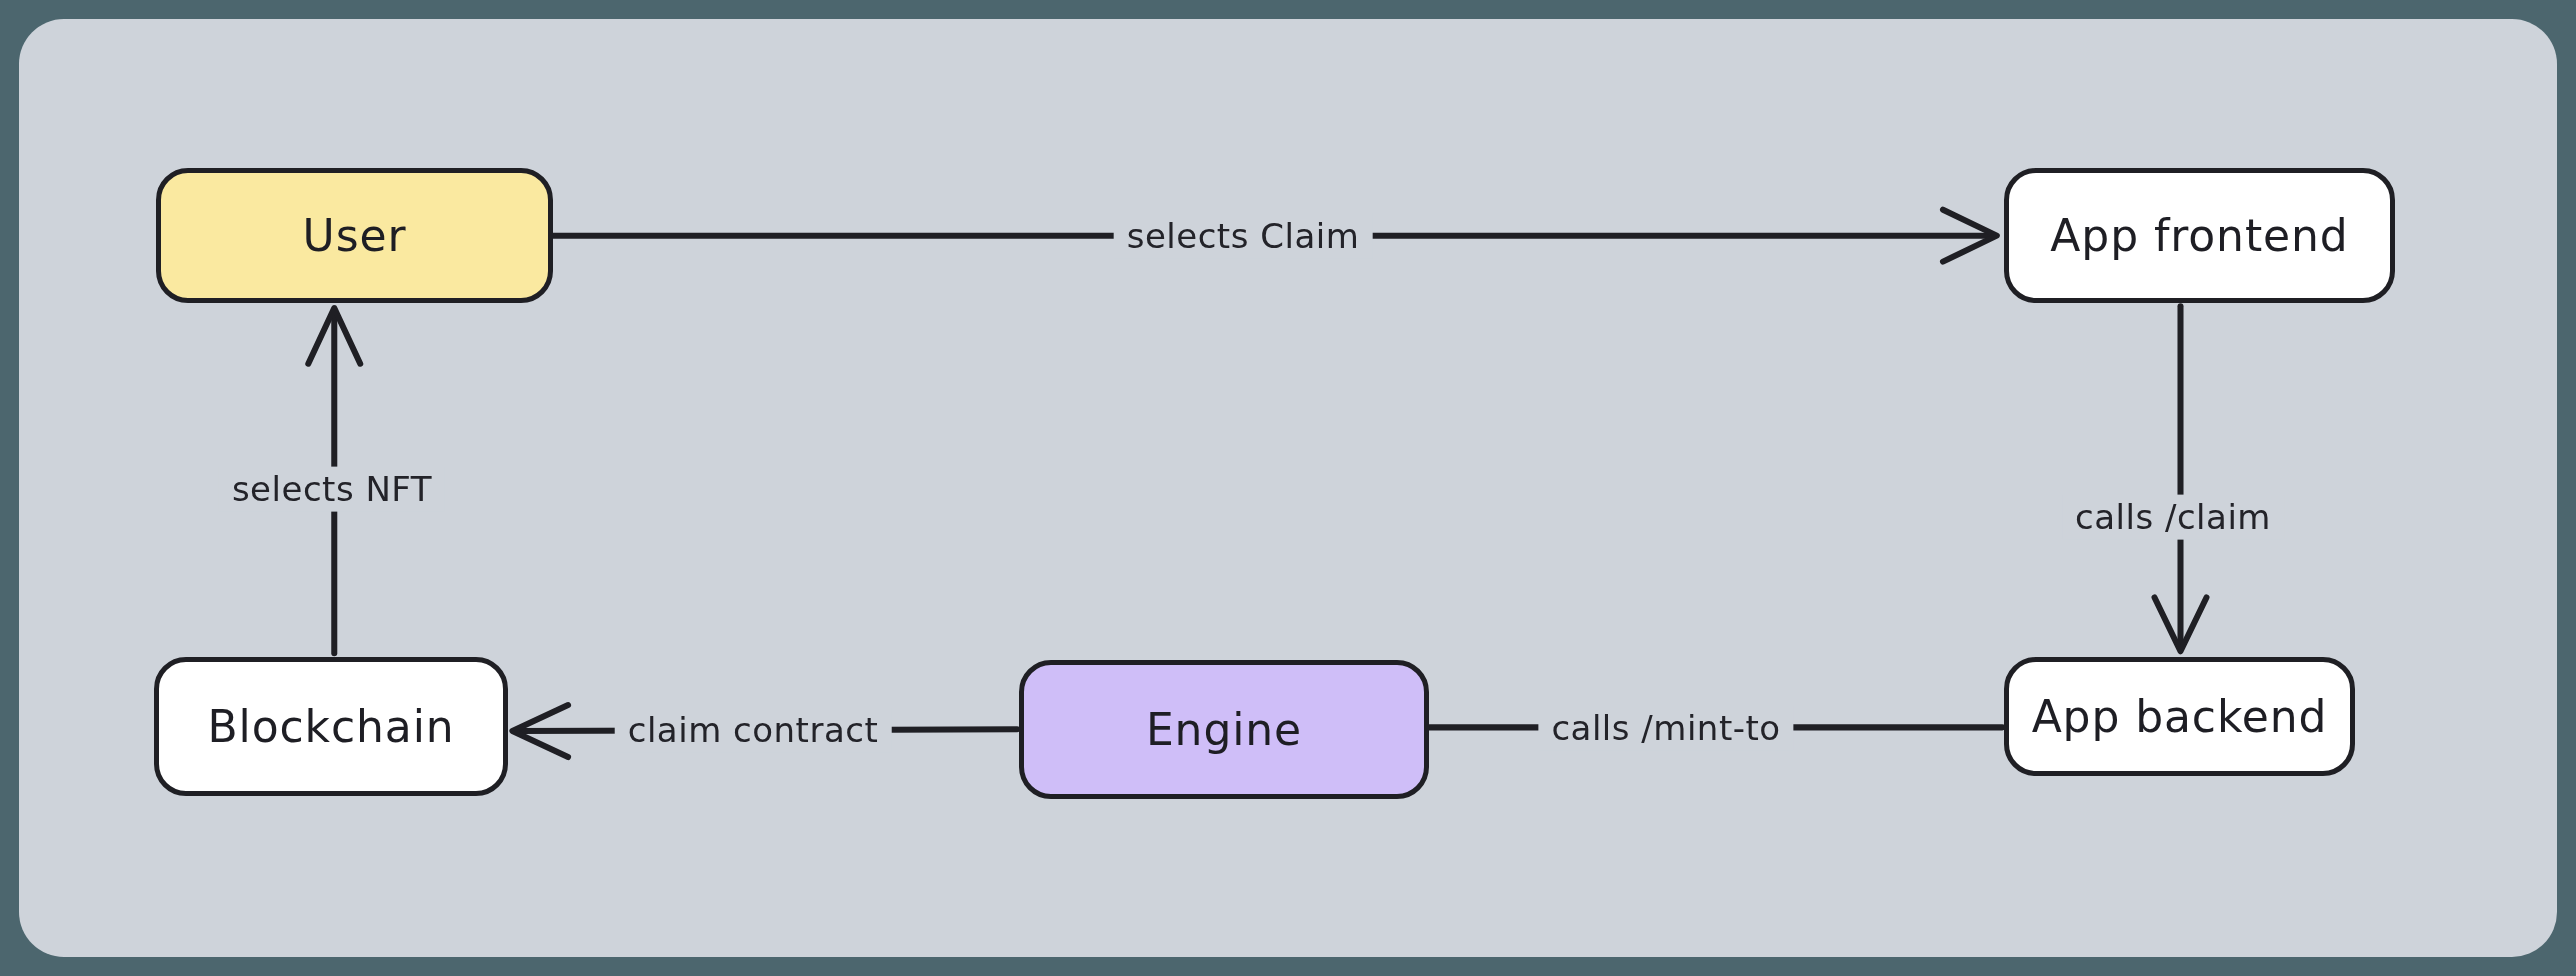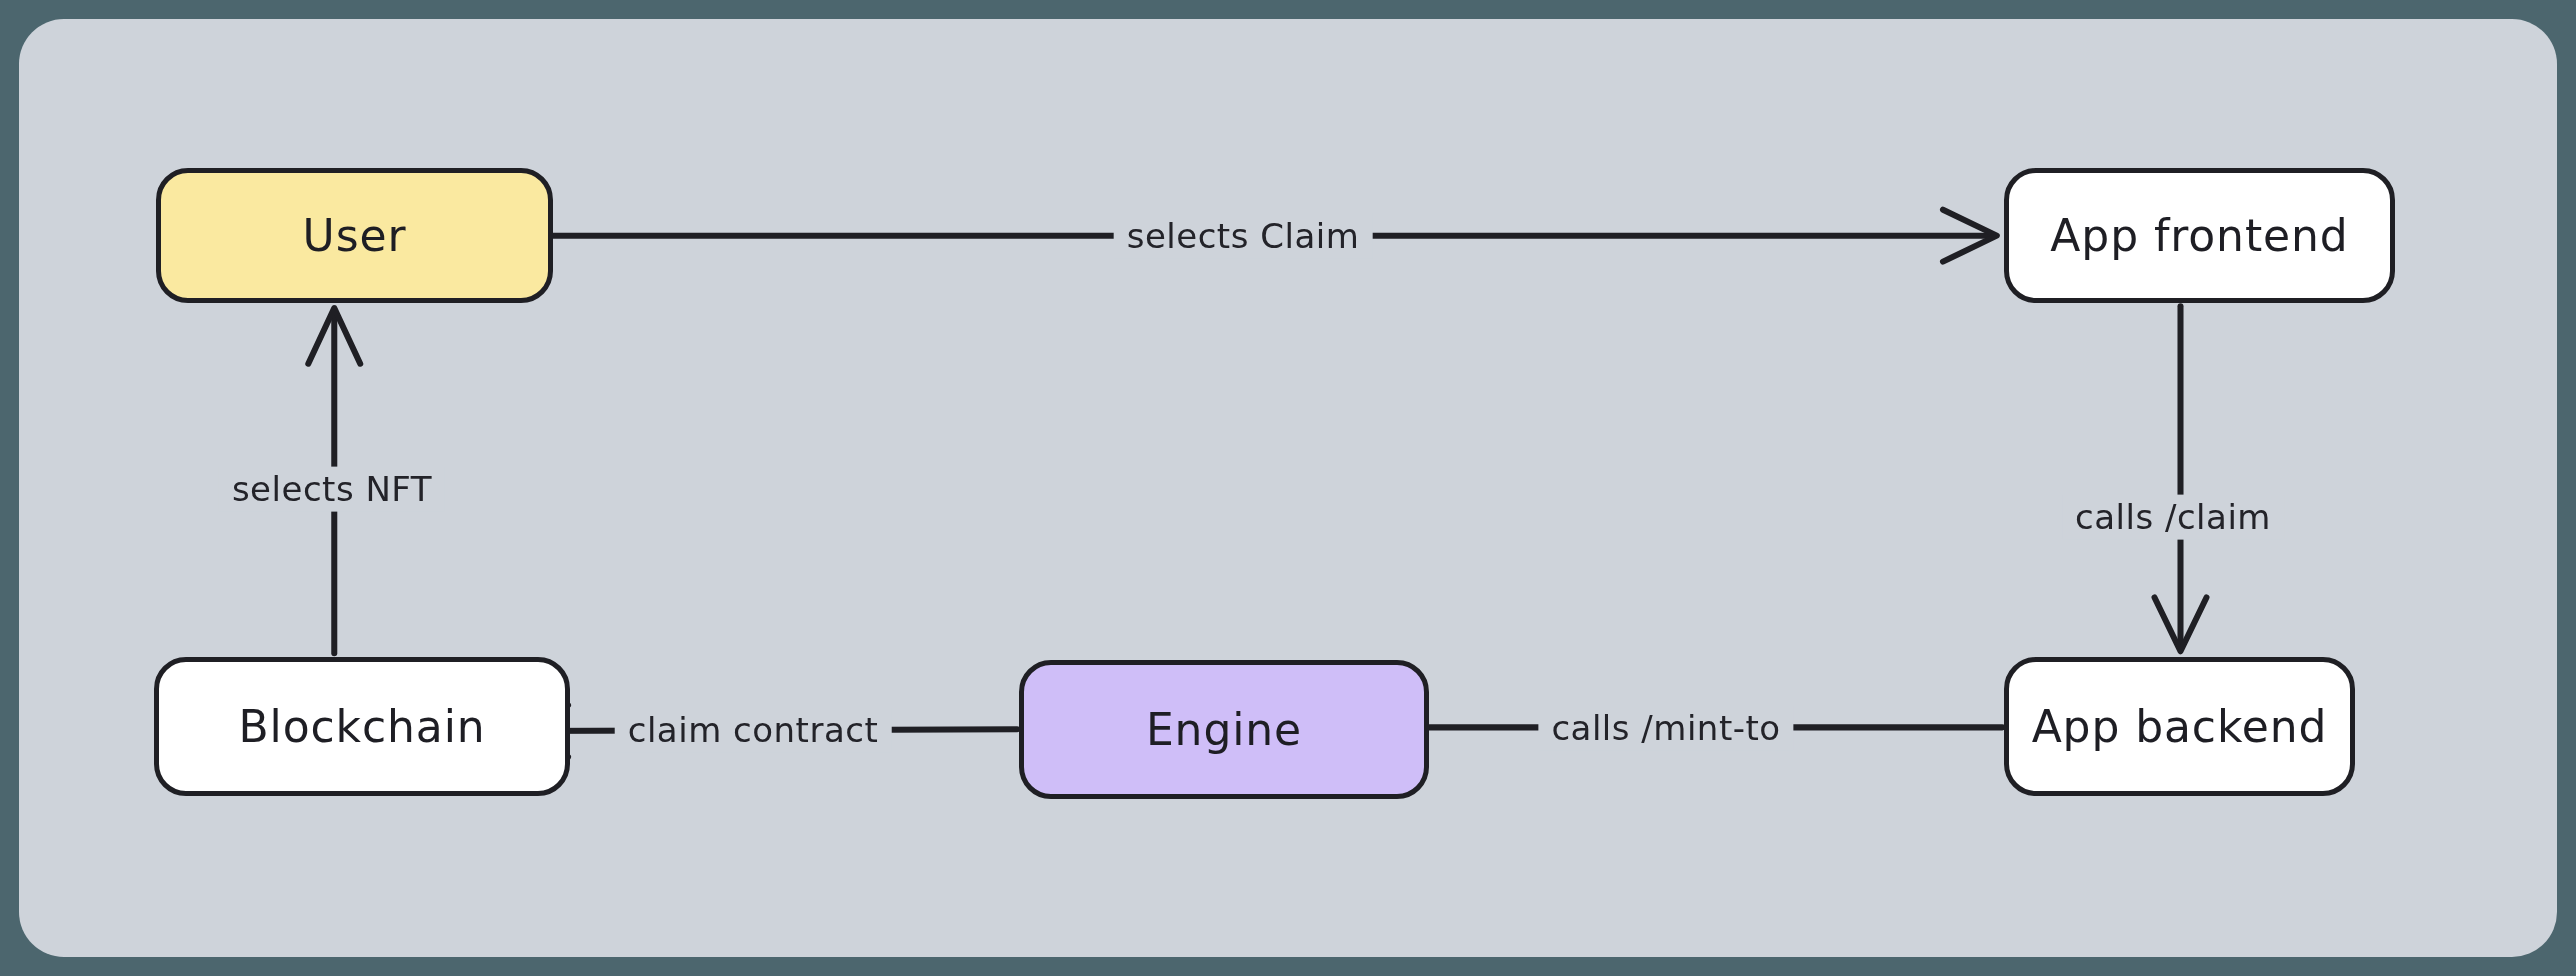--- a/index.html
+++ b/index.html
@@ -101,24 +101,24 @@
 <div class="edge-label" style="left: 332px; top: 489px; background-color: rgb(206, 211, 218);">selects NFT</div>
 
 <div class="node" style="left: 156px; top: 168px; width: 397px; height: 135px; background-color: rgb(250, 233, 160);">
   <span>User</span>
 </div>
 
 <div class="node" style="left: 2004px; top: 168px; width: 391px; height: 135px; background-color: rgb(255, 255, 255);">
   <span>App frontend</span>
 </div>
 
-<div class="node" style="left: 2004px; top: 657px; width: 351px; height: 139px; background-color: rgb(255, 255, 255); text-align: center;">
+<div class="node" style="left: 2004px; top: 657px; width: 351px; height: 119px; background-color: rgb(255, 255, 255); text-align: center;">
   <span>App backend</span>
 </div>
 
 <div class="node" style="left: 1019px; top: 660px; width: 410px; height: 139px; background-color: rgb(207, 190, 248);">
   <span>Engine</span>
 </div>
 
-<div class="node" style="left: 154px; top: 657px; width: 416px; height: 139px; background-color: rgb(255, 255, 255);">
+<div class="node" style="left: 154px; top: 657px; width: 354px; height: 139px; background-color: rgb(255, 255, 255);">
   <span>Blockchain</span>
 </div>
 
 
 </body></html>

